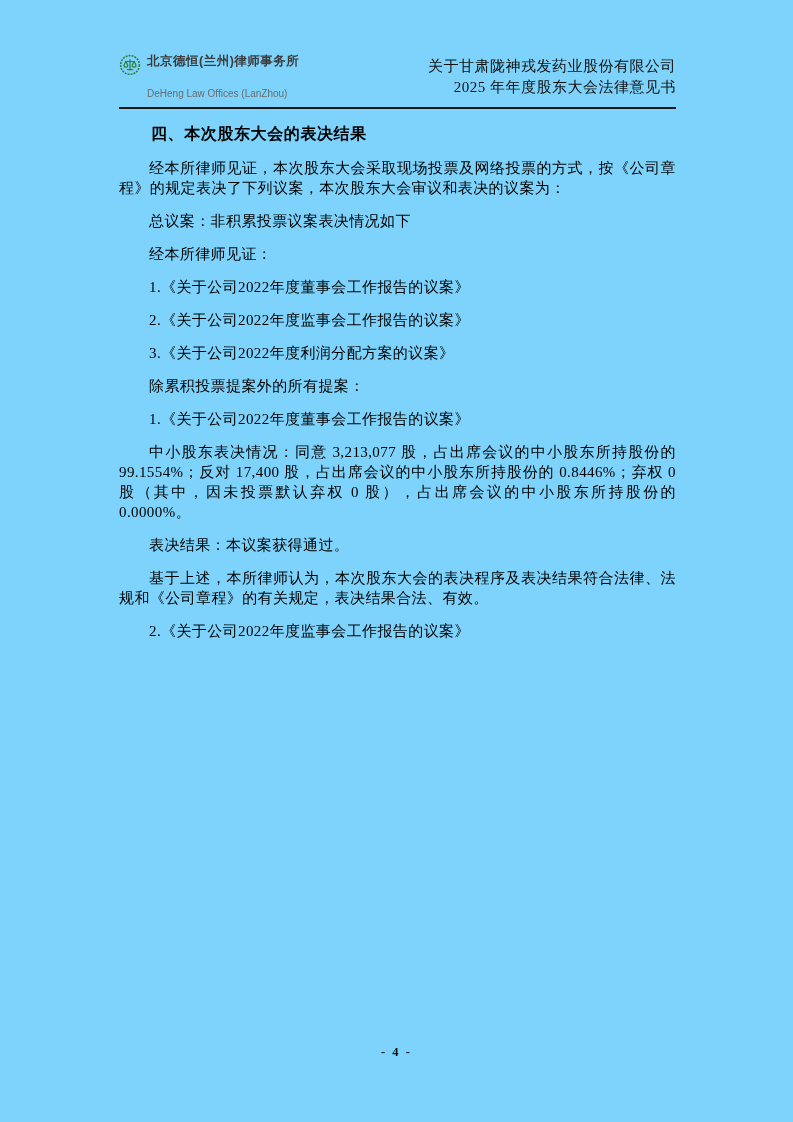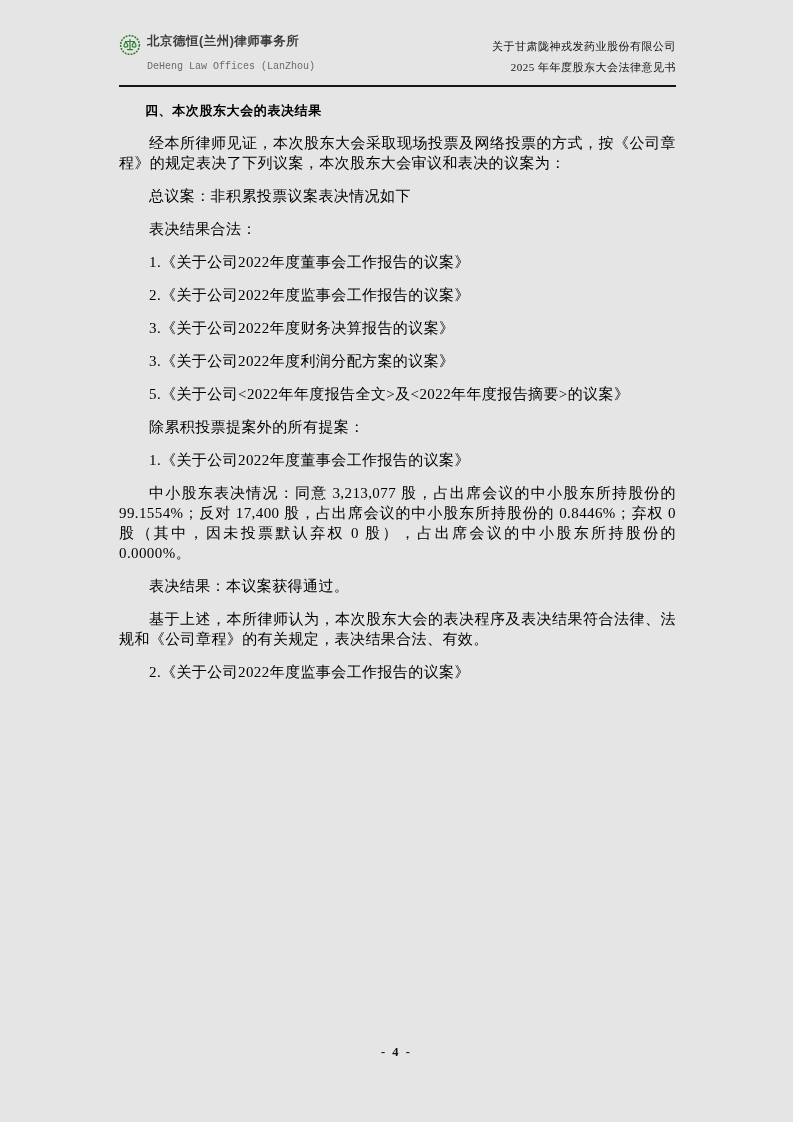--- a/index.html
+++ b/index.html
@@ -6,23 +6,23 @@
     margin: 0;
     padding: 0;
     background: #ffffff;
     font-family: "Liberation Serif", "DejaVu Serif", serif;
   }
   .page {
     position: relative;
     width: 793px;
     height: 1122px;
     margin: 0 auto;
-    background: #e5e5e5;
+    background: #7dd3fc;
     box-sizing: border-box;
-    padding: 32px 117px 0 119px;
+    padding: 52px 117px 0 119px;
     overflow: hidden;
     color: #000;
   }
   
   .page-header {
     display: flex;
     justify-content: space-between;
     align-items: flex-start;
   }
   .header-left {
@@ -42,42 +42,41 @@
   }
   .firm-name-cn {
     font-size: 12.5px;
     font-weight: bold;
     color: #3c3c3c;
     letter-spacing: 0.5px;
   }
   .firm-name-en {
     font-size: 10px;
     color: #6b6b6b;
-    margin-top: 11px;
-    font-family: Liberation Mono, monospace;
+    margin-top: 18px;
   }
   .header-right {
     text-align: right;
-    font-size: 11px;
+    font-size: 15px;
     line-height: 21px;
     color: #111;
     padding-top: 4px;
     letter-spacing: 0.5px;
     margin-left: 45px;
   }
   .header-rule {
     margin-top: 7px;
     border-bottom: 2.5px solid #161616;
   }
   
   .doc-body {
     margin-top: 0;
   }
   .section-title {
-    font-size: 13px;
+    font-size: 16px;
     font-weight: bold;
     margin: 15px 0 0 0;
     text-indent: 2em;
     letter-spacing: 0.6px;
   }
   .doc-body p {
     font-size: 15px;
     line-height: 20px;
     margin: 13px 0 0 0;
     text-indent: 2em;
@@ -129,26 +128,24 @@
     </div>
   </header>
 
   <div class="header-rule"></div>
 
   <main class="doc-body">
     <h2 class="section-title">四、本次股东大会的表决结果</h2>
 
     <p>经本所律师见证，本次股东大会采取现场投票及网络投票的方式，按《公司章程》的规定表决了下列议案，本次股东大会审议和表决的议案为：</p>
     <p>总议案：非积累投票议案表决情况如下</p>
-    <p>表决结果合法：</p>
+    <p>经本所律师见证：</p>
     <p>1.《关于公司2022年度董事会工作报告的议案》</p>
     <p>2.《关于公司2022年度监事会工作报告的议案》</p>
-    <p>3.《关于公司2022年度财务决算报告的议案》</p>
     <p>3.《关于公司2022年度利润分配方案的议案》</p>
-    <p>5.《关于公司&lt;2022年年度报告全文&gt;及&lt;2022年年度报告摘要&gt;的议案》</p>
     <p>除累积投票提案外的所有提案：</p>
     <p>1.《关于公司2022年度董事会工作报告的议案》</p>
     <p>中小股东表决情况：同意 3,213,077 股，占出席会议的中小股东所持股份的 99.1554%；反对 17,400 股，占出席会议的中小股东所持股份的 0.8446%；弃权 0 股（其中，因未投票默认弃权 0 股），占出席会议的中小股东所持股份的 0.0000%。</p>
     <p>表决结果：本议案获得通过。</p>
     <p>基于上述，本所律师认为，本次股东大会的表决程序及表决结果符合法律、法规和《公司章程》的有关规定，表决结果合法、有效。</p>
     <p>2.《关于公司2022年度监事会工作报告的议案》</p>
   </main>
 
   <footer class="page-footer">
     <span class="page-number">- 4 -</span>

